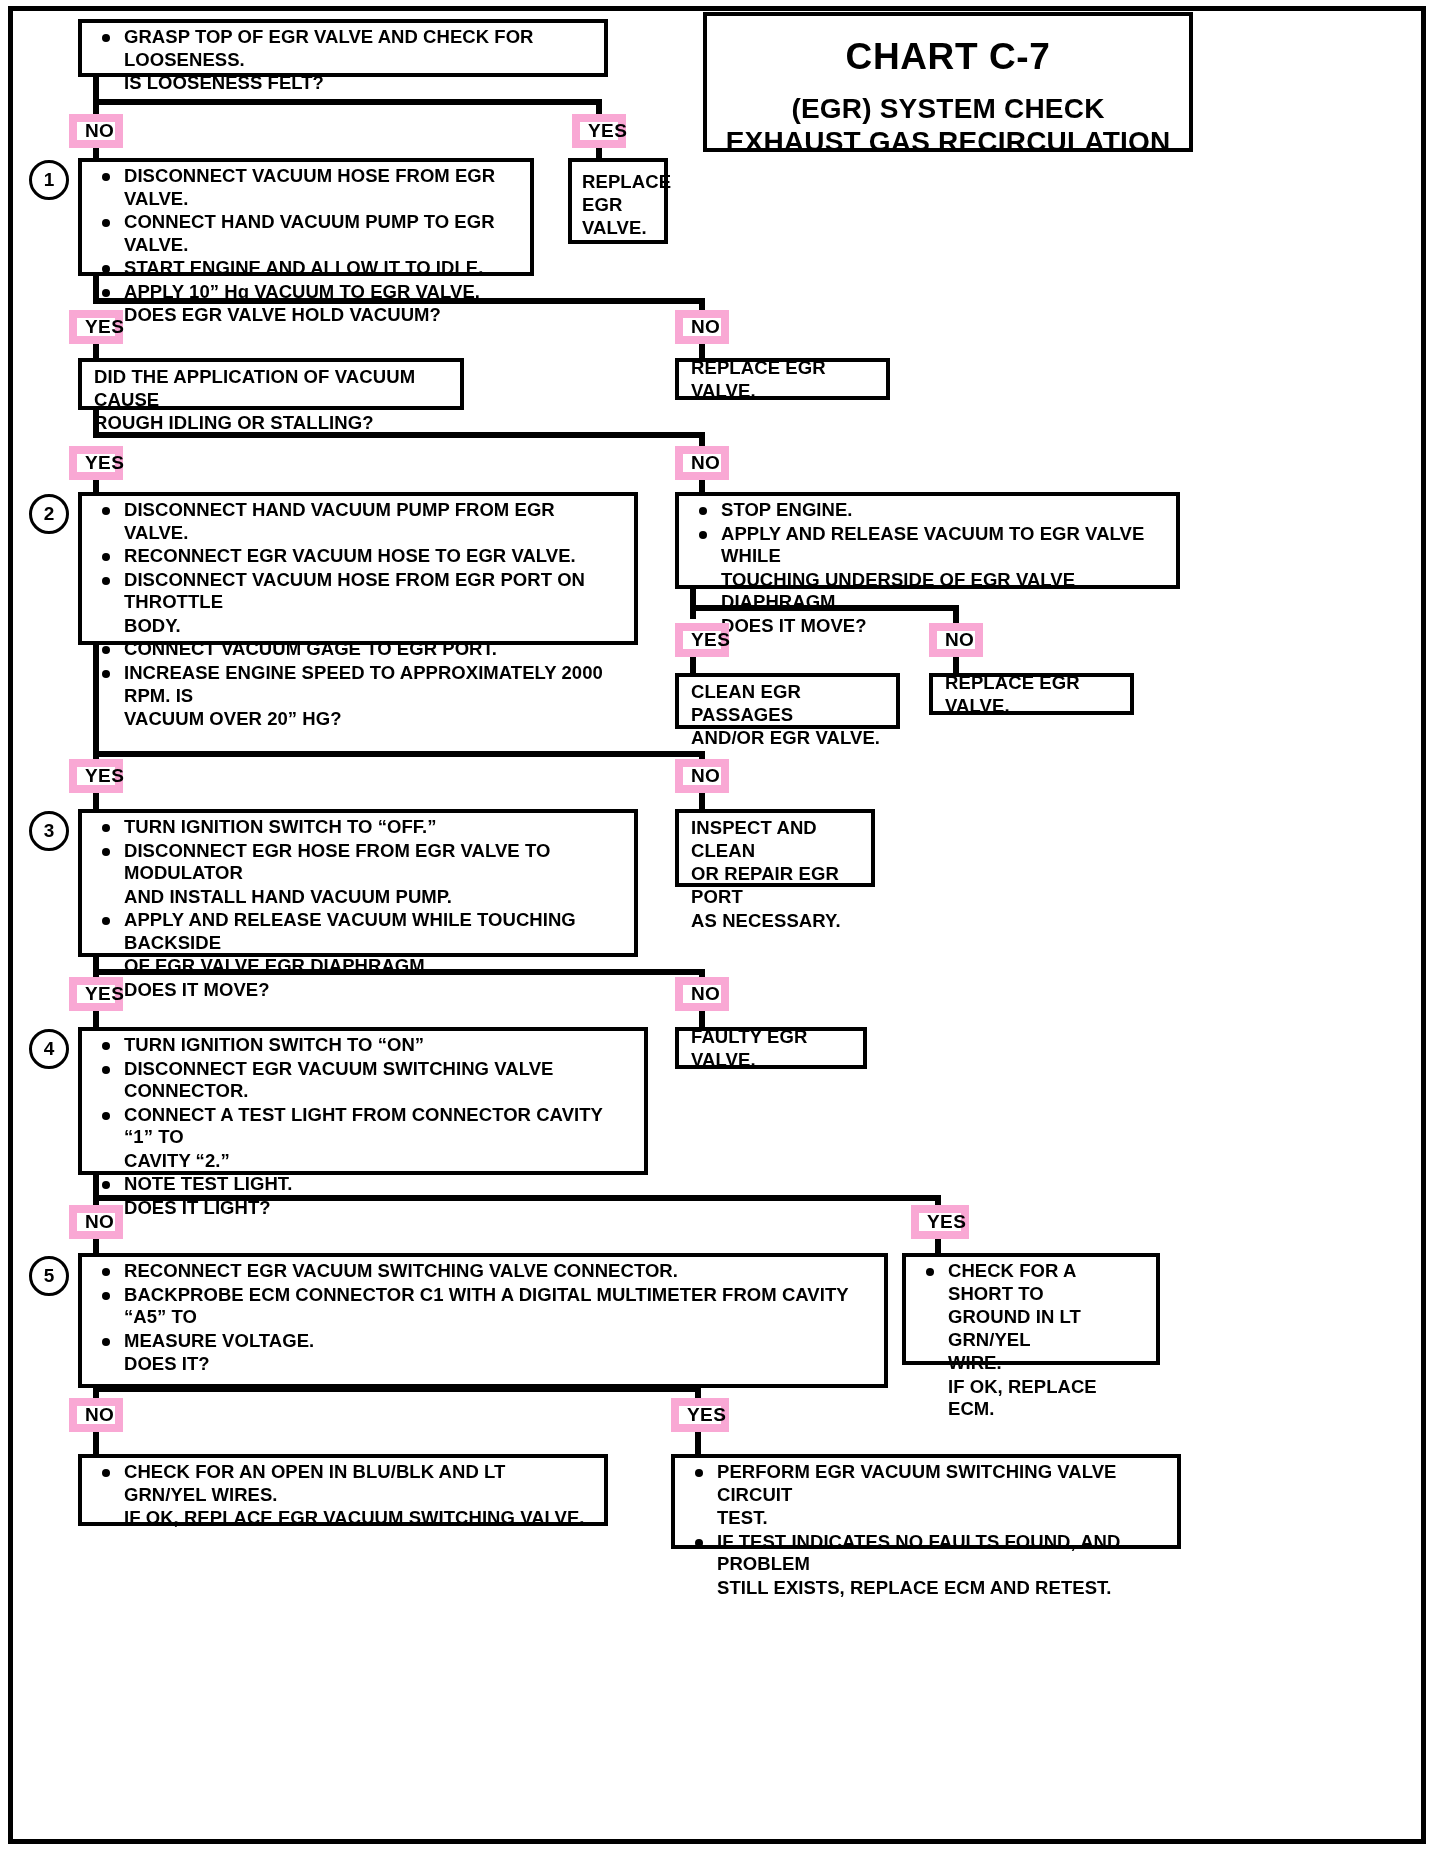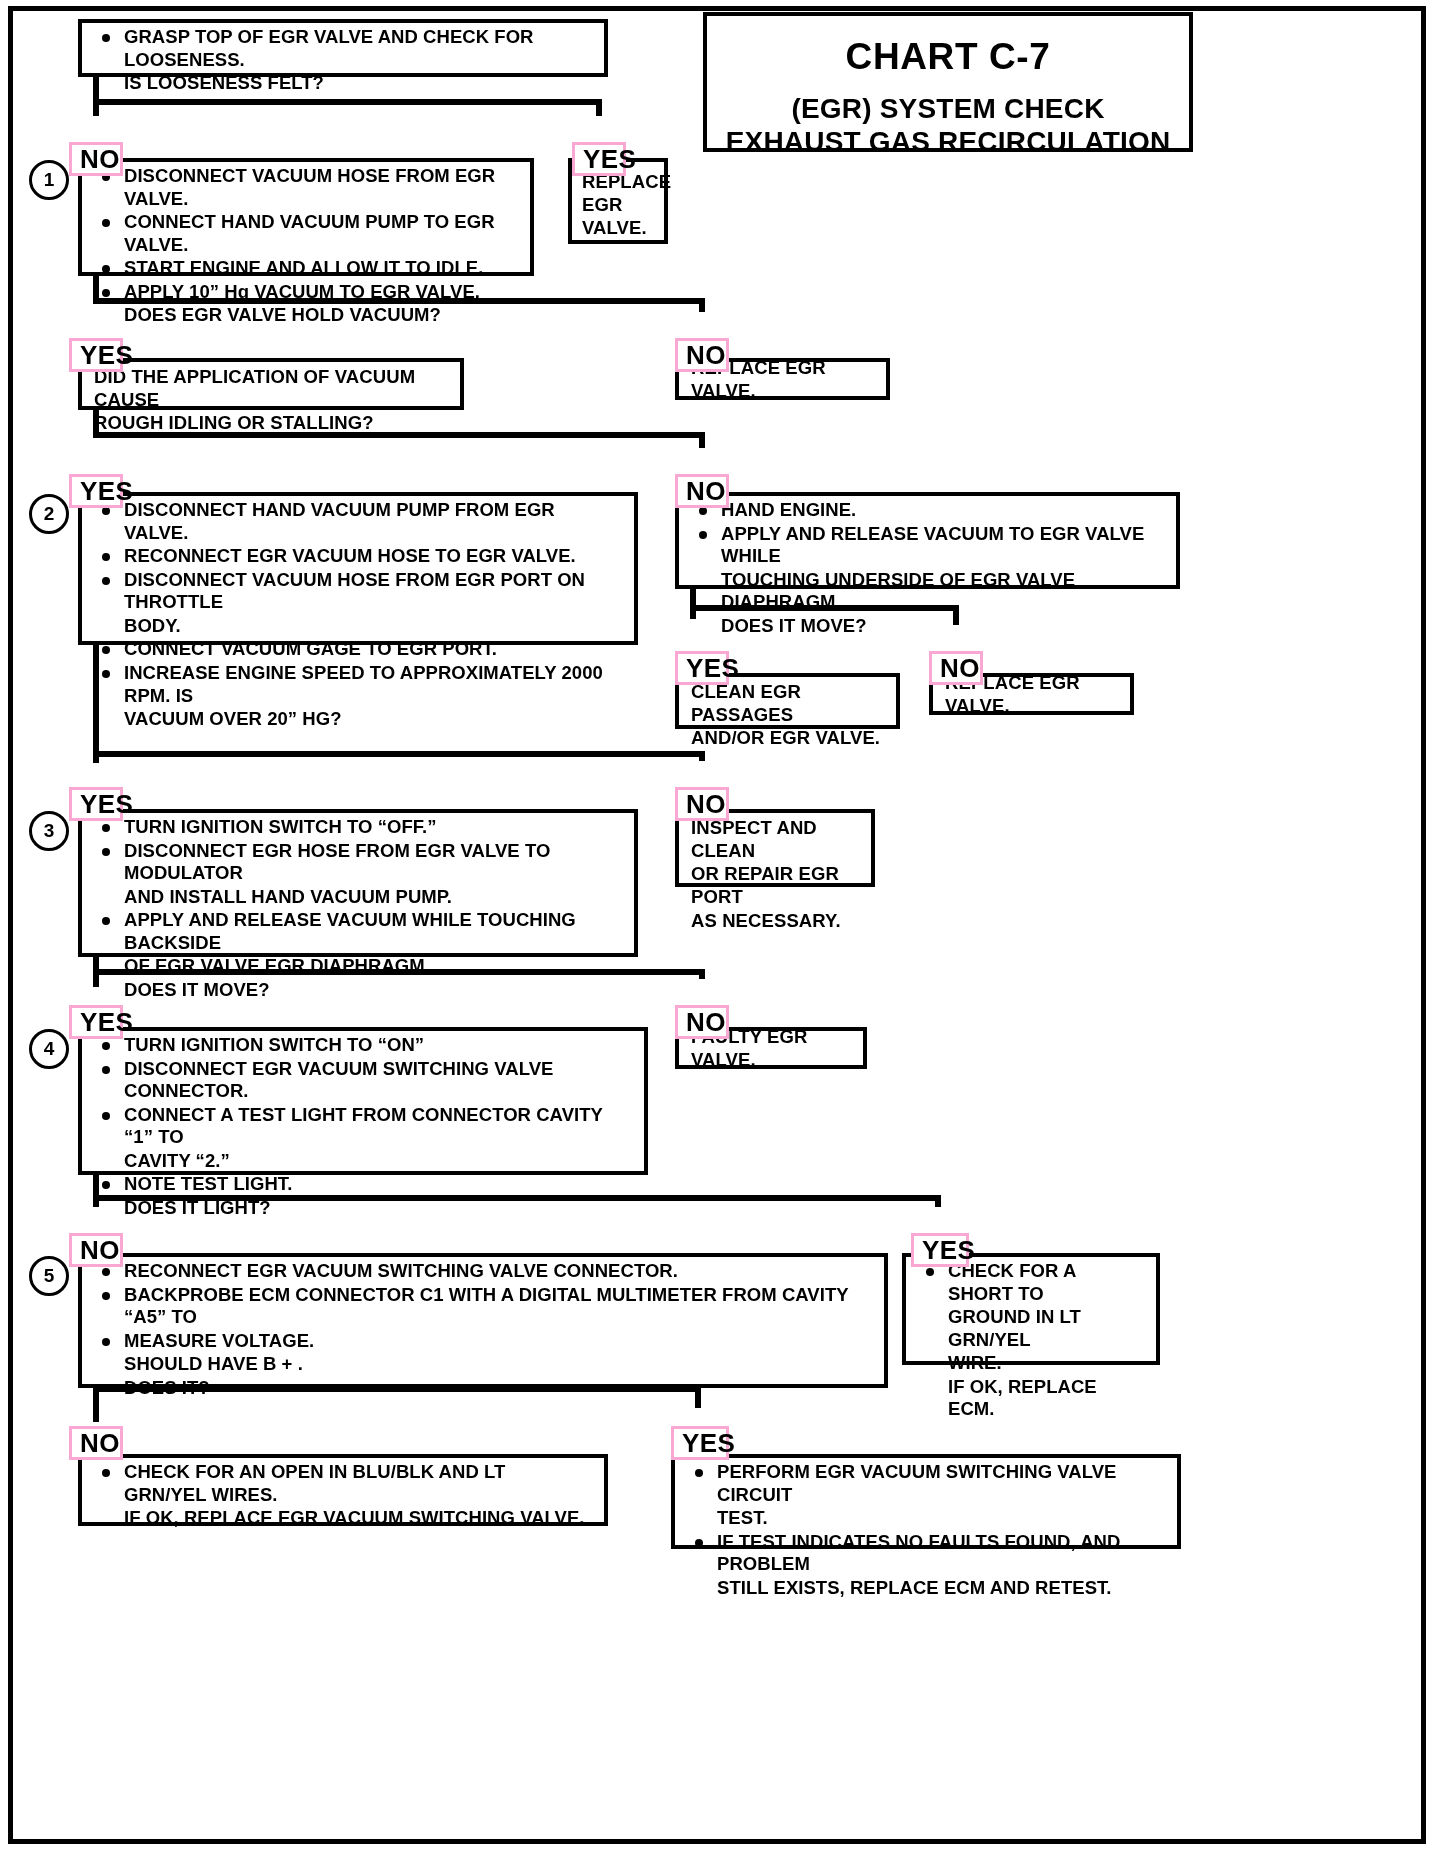--- a/index.html
+++ b/index.html
@@ -28,31 +28,30 @@
     color:#000;
     font-weight:bold;
     letter-spacing:0.1px;
     z-index:5;
   }
   .node.plain{ padding:3px 12px; }
   
   .tag{
     position:absolute;
     box-sizing:border-box;
-    border:3px solid #f9a8d4;
+    border:8px solid #f9a8d4;
     background:#fff;
     color:#000;
     font-weight:bold;
-    font-size:26px;
+    font-size:19px;
     display:flex;
     align-items:center;
     padding-left:8px;
     z-index:8;
     letter-spacing:0.4px;
-    margin-top:28px;
   }
   
   .ln{
     position:absolute;
     background:#000;
     z-index:2;
   }
   
   .stepnum{
     position:absolute;
@@ -201,21 +200,21 @@
       <li class="bullet">DISCONNECT VACUUM HOSE FROM EGR PORT ON THROTTLE</li>
       <li class="nobullet">BODY.</li>
       <li class="bullet">CONNECT VACUUM GAGE TO EGR PORT.</li>
       <li class="bullet">INCREASE ENGINE SPEED TO APPROXIMATELY 2000 RPM. IS</li>
       <li class="nobullet">VACUUM OVER 20” HG?</li>
     </ul>
   </div>
 
   <div class="node plain" style="left:675px; top:492px; width:505px; height:97px;">
     <ul class="bl">
-      <li class="bullet">HAND ENGINE.</li>
+      <li class="bullet">STOP ENGINE.</li>
       <li class="bullet">APPLY AND RELEASE VACUUM TO EGR VALVE WHILE</li>
       <li class="nobullet">TOUCHING UNDERSIDE OF EGR VALVE DIAPHRAGM.</li>
       <li class="nobullet">DOES IT MOVE?</li>
     </ul>
   </div>
 
   <div class="ln" style="left:690px; top:589px; width:6px; height:30px;"></div>
   <div class="ln" style="left:690px; top:605px; width:269px; height:6px;"></div>
   <div class="ln" style="left:953px; top:605px; width:6px; height:20px;"></div>
 
@@ -297,21 +296,20 @@
 
   <div class="tag" style="left:911px; top:1205px; width:58px; height:34px;">YES</div>
   <div class="ln" style="left:935px; top:1237px; width:6px; height:18px;"></div>
 
   <div class="stepnum" style="left:29px; top:1256px;">5</div>
   <div class="node plain" style="left:78px; top:1253px; width:810px; height:135px;">
     <ul class="bl">
       <li class="bullet">RECONNECT EGR VACUUM SWITCHING VALVE CONNECTOR.</li>
       <li class="bullet">BACKPROBE ECM CONNECTOR C1 WITH A DIGITAL MULTIMETER FROM CAVITY “A5” TO</li>
       <li class="bullet">MEASURE VOLTAGE.</li>
-      <li class="nobullet">SHOULD HAVE B + .</li>
       <li class="nobullet">DOES IT?</li>
     </ul>
   </div>
 
   <div class="node plain" style="left:902px; top:1253px; width:258px; height:112px;">
     <ul class="bl">
       <li class="bullet">CHECK FOR A SHORT TO</li>
       <li class="nobullet">GROUND IN LT GRN/YEL</li>
       <li class="nobullet">WIRE.</li>
       <li class="nobullet">IF OK, REPLACE ECM.</li>

